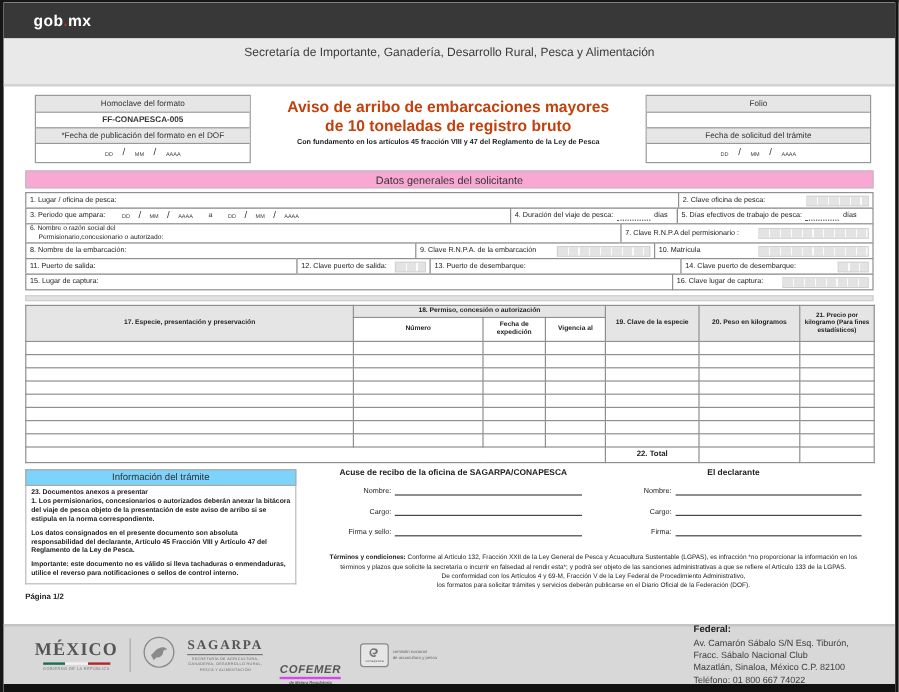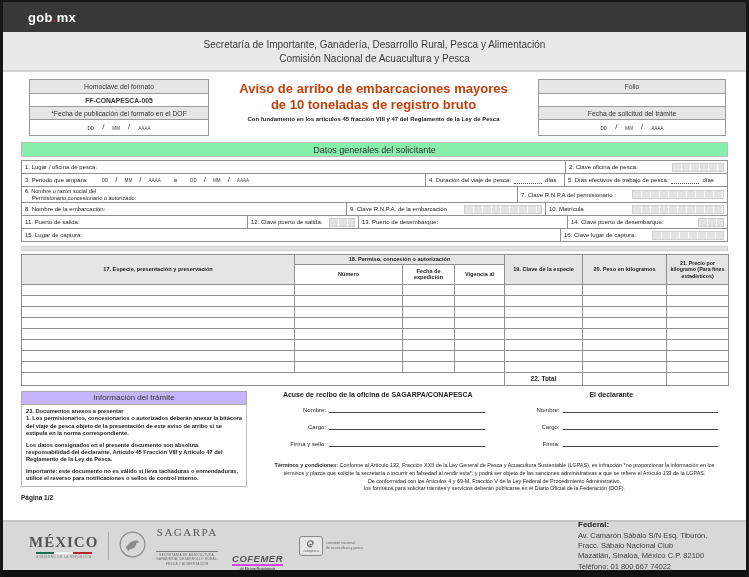--- a/index.html
+++ b/index.html
@@ -30,21 +30,21 @@
   .hbox .bold { font-weight:bold; }
   .htitle { flex:1 1 auto; text-align:center; padding:2px 8px 0 8px; }
   .htitle .t1 { font-size:13px; font-weight:bold; color:#c2410c; line-height:1.2; }
   .htitle .sub { font-size:6px; font-weight:bold; color:#222; margin-top:4px; }
 
   .dategroup { display:flex; align-items:flex-end; justify-content:center; gap:8px; width:100%; padding:0 10px; }
   .dategroup .dlabel { font-size:4.6px; color:#444; }
   .dategroup .slash { font-size:8px; color:#333; line-height:0.8; }
 
   
-  .section-bar { margin-top:6px; height:15px; background:#86efac; border:1px solid #bdbdbd; display:flex; align-items:center; justify-content:center; font-size:9px; color:#333; }
+  .section-bar { margin-top:6px; height:15px; background:#f9a8d4; border:1px solid #bdbdbd; display:flex; align-items:center; justify-content:center; font-size:9px; color:#333; }
 
   
   .fields { margin-top:3px; }
   .frow { display:flex; }
   .frow + .frow { margin-top:-1px; }
   .fcell { border:1px solid #8f8f8f; height:14px; display:flex; align-items:center; padding:1px 3px; font-size:6px; color:#222; background:#fff; }
   .fcell + .fcell { margin-left:-1px; }
   .fcell .lbl { white-space:nowrap; }
   .fcell.spread { justify-content:space-between; }
   .tall { height:17px; }
@@ -66,21 +66,21 @@
   table.catch th.sub { background:#fff; height:20px; }
   table.catch td { height:11px; background:#fff; }
   td.comb-cell { background:repeating-linear-gradient(90deg,#e3e3e3 0 8px,#f8f8f8 8px 9px); }
   tr.totalrow td { height:13px; }
   td.noborder { border:none; background:transparent; }
   td.totalcell { background:#dcdcdc; font-size:6.5px; font-weight:bold; text-align:center; color:#222; }
 
   
   .bottom { display:flex; margin-top:5px; }
   .info-col { width:226px; flex:0 0 auto; }
-  .info-head { height:14px; background:#c4b5fd; border:1px solid #aaa; display:flex; align-items:center; justify-content:center; font-size:8px; color:#333; }
+  .info-head { height:14px; background:#7dd3fc; border:1px solid #aaa; display:flex; align-items:center; justify-content:center; font-size:8px; color:#333; }
   .info-box { border:1px solid #bbb; border-top:none; padding:3px 4px; font-size:5.7px; font-weight:bold; color:#222; line-height:1.3; }
   .info-box p { margin-bottom:4px; }
   .info-box p:last-child { margin-bottom:0; }
   .pagenum { font-size:6.5px; font-weight:bold; color:#222; margin-top:7px; }
 
   .sig-col { flex:1 1 auto; padding-left:14px; }
   .sig-row { display:flex; }
   .sigblock { flex:1 1 0; padding:0 10px; }
   .sigblock .stitle { text-align:center; font-size:7px; font-weight:bold; color:#222; margin-bottom:7px; }
   .sigline { display:flex; align-items:flex-end; margin-bottom:9px; }
@@ -93,21 +93,21 @@
   
   .footer { height:50px; background:#d8d8d8; border-top:2px solid #c4c4c4; display:flex; align-items:center; padding:0 8px 0 26px; flex:0 0 auto; }
   .blackbar { height:7px; background:#111; flex:0 0 auto; }
   .logo-mexico { text-align:center; flex:0 0 auto; }
   .logo-mexico .mx { font-family:"Liberation Serif", serif; font-size:15px; font-weight:bold; letter-spacing:1px; color:#555; }
   .logo-mexico .flagline { height:2px; width:56px; margin:1px auto 1px auto; background:linear-gradient(90deg,#1d6e4e 0 33%,#f2f2f2 33% 66%,#b3282d 66%); }
   .logo-mexico .gob { font-size:3.2px; letter-spacing:0.4px; color:#777; }
   .vdiv { width:1px; height:28px; background:#aaa; margin:0 10px; flex:0 0 auto; }
   .logo-eagle { flex:0 0 auto; margin-right:10px; }
   .logo-sagarpa { text-align:center; flex:0 0 auto; margin-right:14px; }
-  .logo-sagarpa .sg { font-family:"Liberation Serif", serif; font-size:11px; font-weight:normal; letter-spacing:1.5px; color:#555; border-bottom:1px solid #777; padding-bottom:13px; }
+  .logo-sagarpa .sg { font-family:"Liberation Serif", serif; font-size:11px; font-weight:bold; letter-spacing:1.5px; color:#555; border-bottom:1px solid #777; padding-bottom:1px; }
   .logo-sagarpa .sgsub { font-size:3.1px; color:#666; letter-spacing:0.3px; margin-top:1px; line-height:1.3; text-transform:uppercase; }
   .logo-cofemer { text-align:center; flex:0 0 auto; margin-right:16px; }
   .logo-cofemer .cf { font-size:9.5px; font-weight:bold; font-style:italic; color:#555; letter-spacing:0.5px; border-bottom:2px solid #d946ef;margin-top:32px; }
   .logo-cofemer .cfsub { font-size:3.4px; font-weight:bold; font-style:italic; color:#555; margin-top:1px; }
   .logo-conapesca { display:flex; align-items:center; gap:3px; flex:0 0 auto; }
   .cona-box { width:24px; height:20px; border:1px solid #888; border-radius:3px; display:flex; flex-direction:column; align-items:center; justify-content:center; background:#e6e6e6; }
   .cona-box .cname { font-size:2.8px; color:#555; letter-spacing:0.2px; }
   .cona-text { font-size:3.6px; color:#666; line-height:1.3; }
   .contact { margin-left:auto; width:160px; font-size:7.5px; color:#3c3c3c; line-height:1.35; flex:0 0 auto; }
   .contact .ct { font-weight:bold; font-size:8px; color:#222; }
@@ -118,21 +118,20 @@
 <div class="page">
 
   <div class="topbar">
     <div class="goblogo">
       <span>gob</span><span class="dot">.</span><span>mx</span>
     </div>
   </div>
 
   <div class="banner">
     <div>Secretaría de Importante, Ganadería, Desarrollo Rural, Pesca y Alimentación</div>
-    <div>Comisión Nacional de Acuacultura y Pesca</div>
   </div>
 
   <div class="content">
 
     <div class="header-row">
       <div class="hbox hbox-left">
         <div class="hrow gray">Homoclave del formato</div>
         <div class="hrow bold">FF-CONAPESCA-005</div>
         <div class="hrow gray">*Fecha de publicación del formato en el DOF</div>
         <div class="hrow dater">

